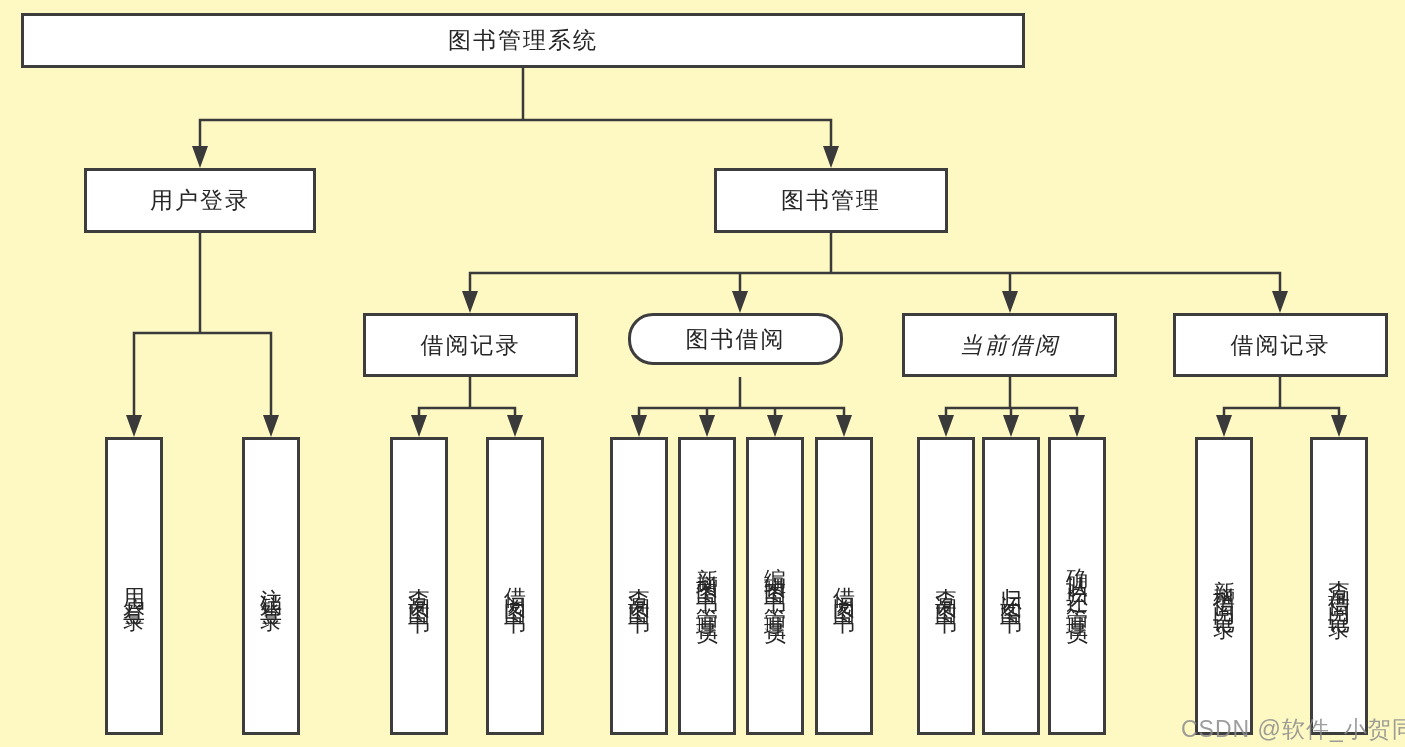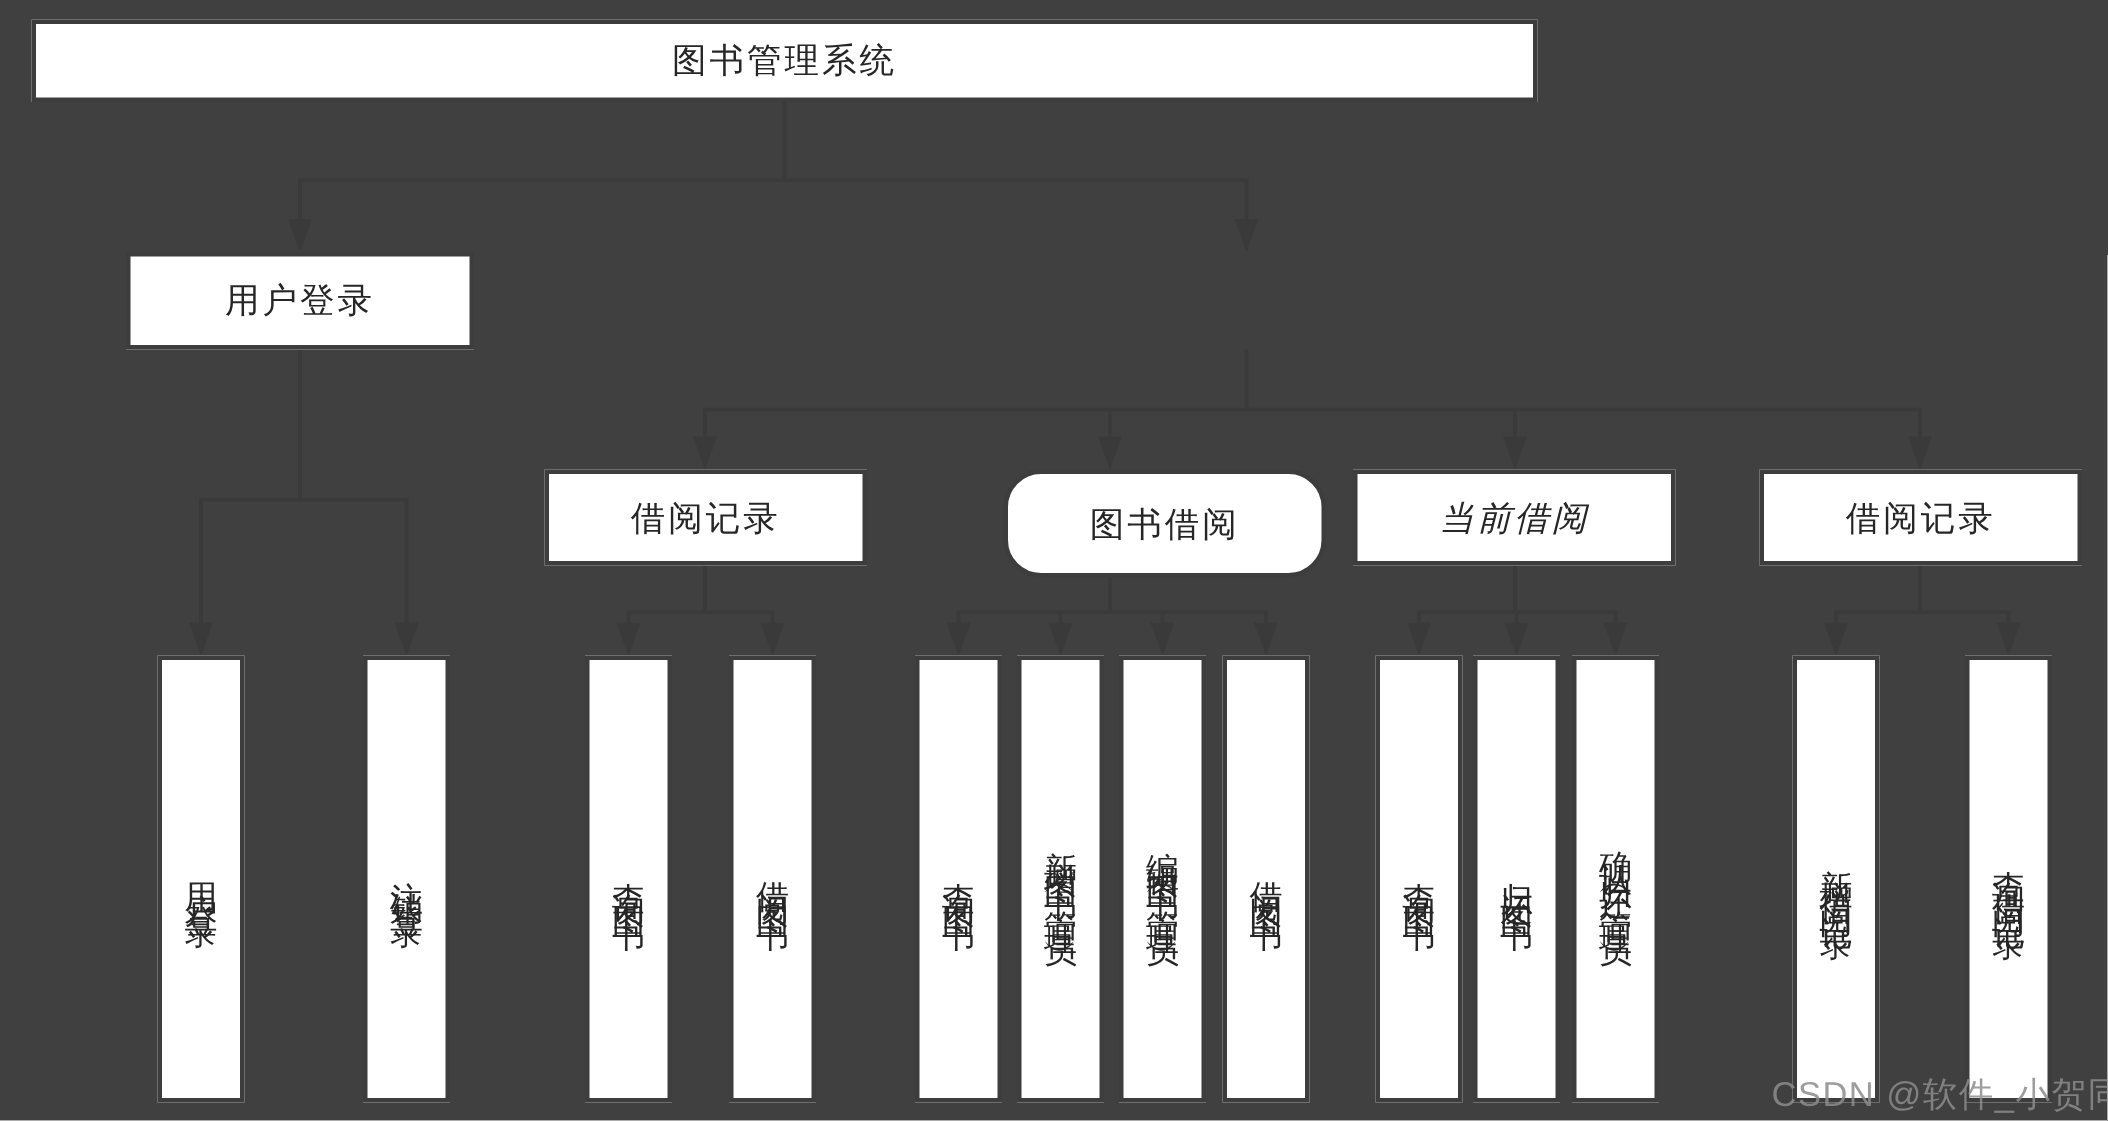--- a/index.html
+++ b/index.html
@@ -1,17 +1,17 @@
 <!DOCTYPE html>
 <html><head>
 <meta charset="utf-8">
 <style>
   html,body{margin:0;padding:0;background:#ffffff;}
   body{width:1405px;height:747px;overflow:hidden;font-family:"Liberation Sans",sans-serif;}
-  .canvas{position:relative;width:1405px;height:747px;background:#404040;}
+  .canvas{position:relative;width:1405px;height:747px;background:#fef9c3;}
   svg.wires{position:absolute;left:0;top:0;width:1405px;height:747px;}
   .ln{fill:none;stroke:#3a3a3a;stroke-width:2.5;}
   .tri{fill:#3a3a3a;stroke:none;}
   .node{
     position:absolute;box-sizing:border-box;
     background:#ffffff;border:3px solid #3d3d3d;
     display:flex;align-items:center;justify-content:center;
     color:#262626;
   }
   .node.h span{font-size:23px;letter-spacing:2px;white-space:nowrap;}
@@ -64,25 +64,28 @@
       M1331,415 L1347,415 L1339,437 Z"></path>
   </svg>
 
   <div class="node h" style="left:21px;top:13px;width:1004px;height:55px;">
     <span>图书管理系统</span>
   </div>
 
   <div class="node h" style="left:84px;top:168px;width:232px;height:65px;">
     <span>用户登录</span>
   </div>
+  <div class="node h" style="left:714px;top:168px;width:234px;height:65px;">
+    <span>图书管理</span>
+  </div>
 
   <div class="node h" style="left:363px;top:313px;width:215px;height:64px;">
     <span>借阅记录</span>
   </div>
-  <div class="node h" style="left:669px;top:313px;width:215px;height:72px;border-radius:25px;">
+  <div class="node h" style="left:628px;top:313px;width:215px;height:52px;border-radius:25px;">
     <span>图书借阅</span>
   </div>
   <div class="node h" style="left:902px;top:313px;width:215px;height:64px;font-style:italic;">
     <span>当前借阅</span>
   </div>
   <div class="node h" style="left:1173px;top:313px;width:215px;height:64px;">
     <span>借阅记录</span>
   </div>
 
   <div class="node v" style="left:105px;top:437px;width:58px;height:298px;">

